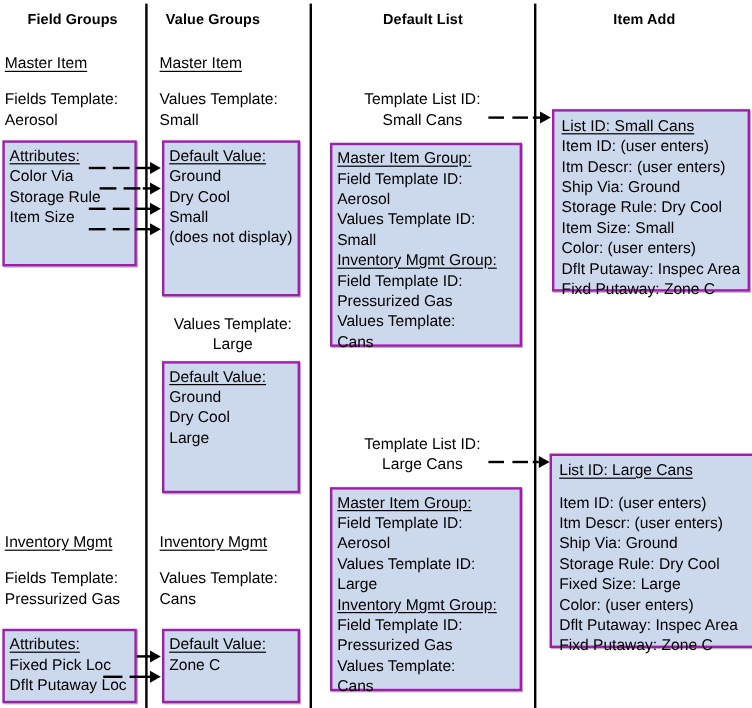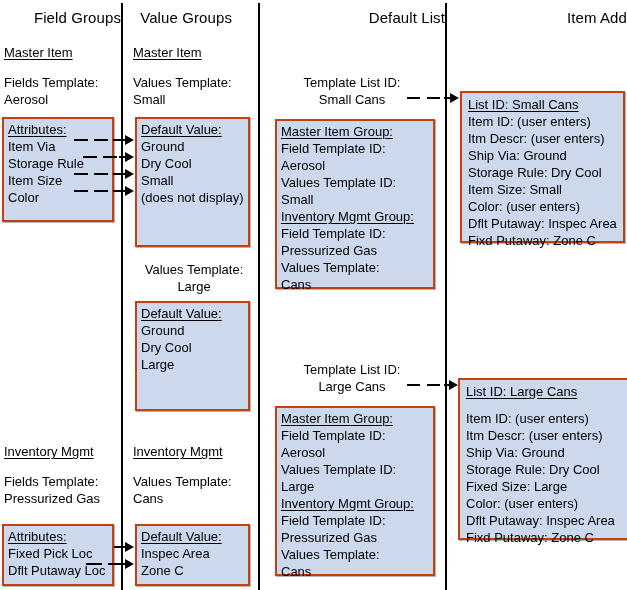--- a/index.html
+++ b/index.html
@@ -17,23 +17,23 @@
   }
   .canvas {
     position: absolute;
     left: 0; top: 0;
     width: 627px;
     height: 590px;
   }
   
   .col-header {
     position: absolute;
-    font-size: 15px;
-    font-weight: normal;
-    text-align: right;
+    font-size: 12px;
+    font-weight: bold;
+    text-align: center;
     letter-spacing: 0.1px;
     white-space: nowrap;
   }
   
   .divider {
     position: absolute;
     width: 2px;
     background: #000000;
     top: 3px;
   }
@@ -50,21 +50,21 @@
     position: absolute;
     font-size: 13px;
     line-height: 17px;
     white-space: pre;
   }
   .caption.center { text-align: center; }
   
   .box {
     position: absolute;
     background: #ccd9ec;
-    border: 2px solid #c2410c;
+    border: 2px solid #a21caf;
     box-sizing: border-box;
     box-shadow: 1px 1px 0 rgba(90,90,90,0.45);
   }
   .box .lines {
     position: absolute;
     left: 4px;
     top: 2px;
     right: 2px;
     font-size: 13px;
     line-height: 17px;
@@ -114,24 +114,23 @@
   <div class="divider" style="left:258px; height:587px;"></div>
   <div class="divider" style="left:445px; height:587px;"></div>
 
   <div class="sec-head" style="left:4px; top:45px;">Master Item</div>
   <div class="caption" style="left:4px; top:74px;">Fields Template:
 Aerosol</div>
 
   <div class="box" style="left:2px; top:117px; width:112px; height:105px;">
     <div class="lines">
       <div class="ln u">Attributes:</div>
-      <div class="ln">Item Via</div>
+      <div class="ln">Color Via</div>
       <div class="ln">Storage Rule</div>
       <div class="ln">Item Size</div>
-      <div class="ln">Color</div>
     </div>
   </div>
 
   <div class="sec-head" style="left:4px; top:444px;">Inventory Mgmt</div>
   <div class="caption" style="left:4px; top:473px;">Fields Template:
 Pressurized Gas</div>
 
   <div class="box" style="left:2px; top:524px; width:112px; height:62px;">
     <div class="lines">
       <div class="ln u">Attributes:</div>
@@ -166,21 +165,20 @@
     </div>
   </div>
 
   <div class="sec-head" style="left:133px; top:444px;">Inventory Mgmt</div>
   <div class="caption" style="left:133px; top:473px;">Values Template:
 Cans</div>
 
   <div class="box" style="left:135px; top:524px; width:115px; height:62px;">
     <div class="lines">
       <div class="ln u">Default Value:</div>
-      <div class="ln">Inspec Area</div>
       <div class="ln">Zone C</div>
     </div>
   </div>
 
   <div class="caption center" style="left:272px; top:74px; width:160px;">Template List ID:
 Small Cans</div>
 
   <div class="box" style="left:275px; top:119px; width:160px; height:170px;">
     <div class="lines">
       <div class="ln u">Master Item Group:</div>

